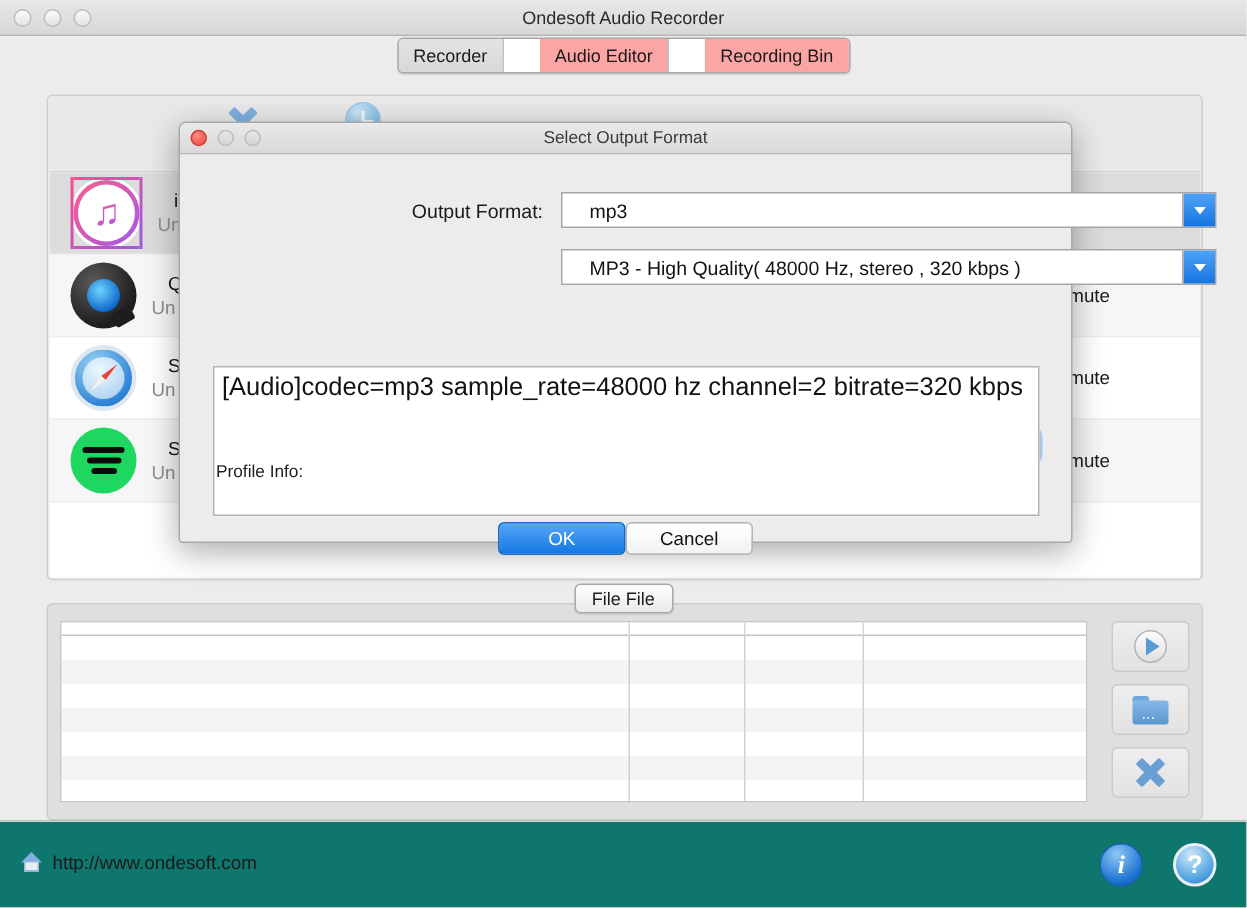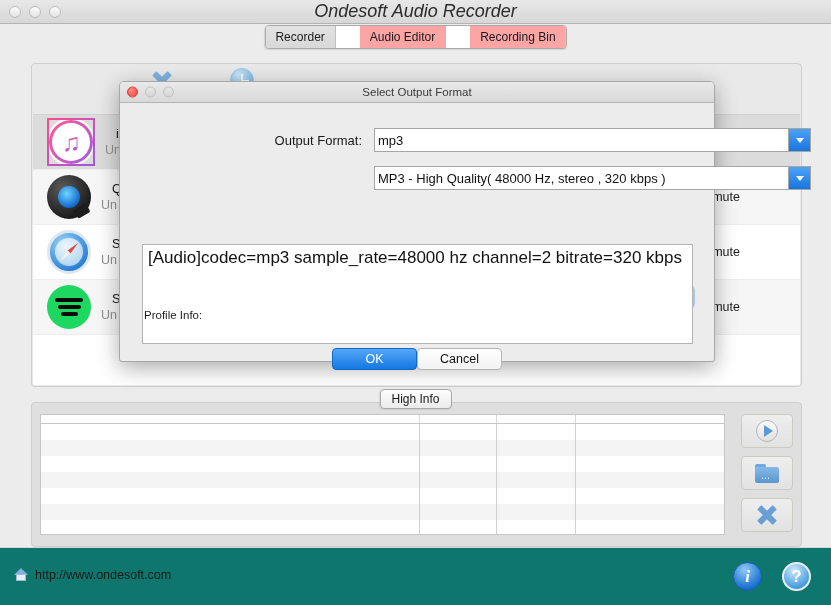--- a/index.html
+++ b/index.html
@@ -26,21 +26,21 @@
     display: flex; gap: 8px;
   }
   .tl-dot {
     width: 12px; height: 12px; border-radius: 50%;
     background: linear-gradient(#fbfbfb, #e3e3e3);
     border: 1px solid #bcbcbc;
     box-sizing: border-box;
   }
   .win-title {
     width: 100%; text-align: center;
-    font-size: 18px; color: #2b2b2b; font-style: italic;
+    font-size: 12px; color: #2b2b2b;
   }
 
   
   .tabbar {
     position: absolute; left: 0; top: 23px; width: 831px; height: 28px;
   }
   .tabs {
     position: absolute; left: 50%; top: 2px; transform: translateX(-50%);
     display: flex;
     border: 1px solid #a9a9a9;
@@ -334,21 +334,21 @@
   .lbl-format  { left: 22px; top: 30px; width: 220px; }
   .lbl-profile { left: 22px; top: 68px; width: 220px; }
 
   .combo {
     position: absolute; left: 254px; height: 24px;
     background: #fff; border: 1px solid #a6a6a6; box-sizing: border-box;
     display: flex; align-items: center;
   }
   .combo.c1 { top: 25px; width: 437px; }
   .combo.c2 { top: 63px; width: 437px; }
-  .combo-val { flex: 1; padding-left: 3px; font-size: 13px; color: #121212; white-space: nowrap; overflow: hidden; }
+  .combo-val { flex: 1; padding-left: 18px; font-size: 13px; color: #121212; white-space: nowrap; overflow: hidden; }
   .combo-arrow {
     width: 21px; height: 100%; flex: none;
     background: linear-gradient(#4ea3f7, #1675e0);
     border-left: 1px solid #a6a6a6;
     display: flex; align-items: center; justify-content: center;
   }
   .chev { width:0; height:0; border-left:4px solid transparent; border-right:4px solid transparent;
           border-top:5px solid #fff; }
 
   .adv-btn {
@@ -484,21 +484,21 @@
       </div>
       <div class="mute-wrap">
         <span class="cbox"></span>
         <span class="mute-lbl">mute</span>
       </div>
     </div>
 
   </div>
 </div>
 
-<div class="fileinfo-legend">High Info</div>
+<div class="fileinfo-legend">File File</div>
 <div class="fileinfo-box">
   <div class="ftable">
     <div class="fthead">
       <span class="hdiv" style="left:378px"></span>
       <span class="hdiv" style="left:455px"></span>
       <span class="hdiv" style="left:534px"></span>
     </div>
     <div class="ftbody">
       <span class="vdiv" style="left:378px"></span>
       <span class="vdiv" style="left:455px"></span>

